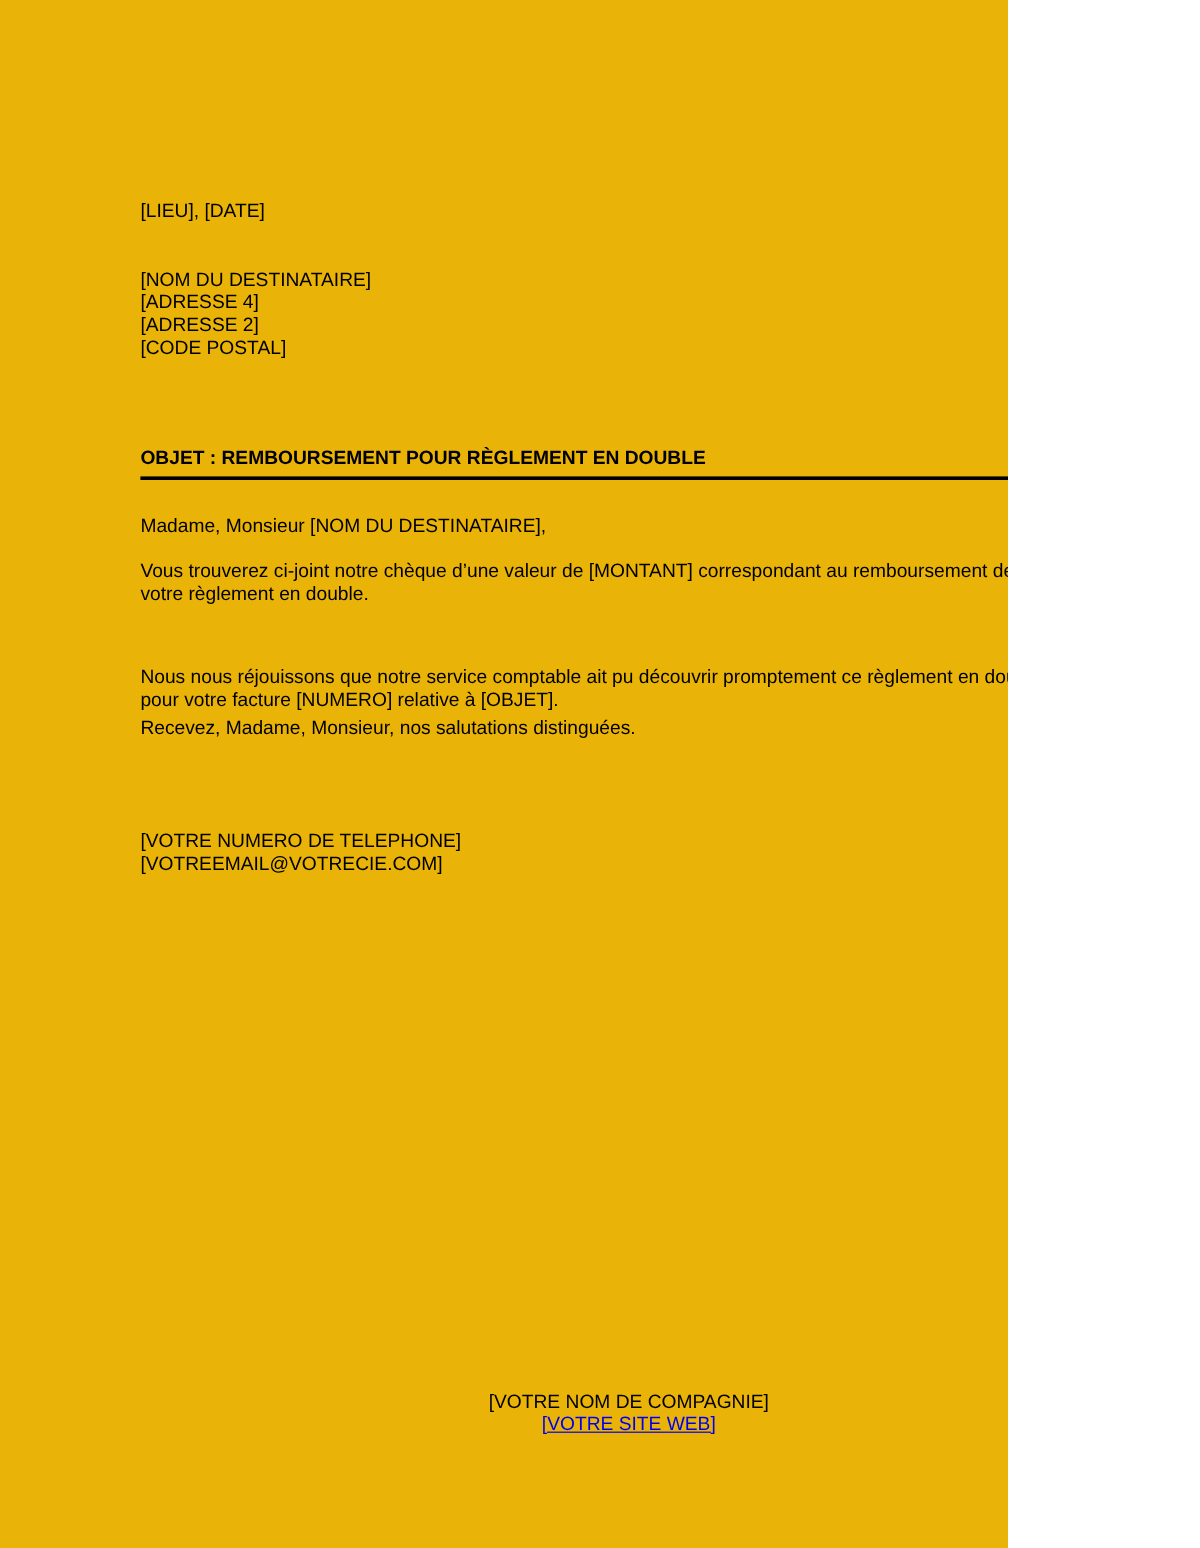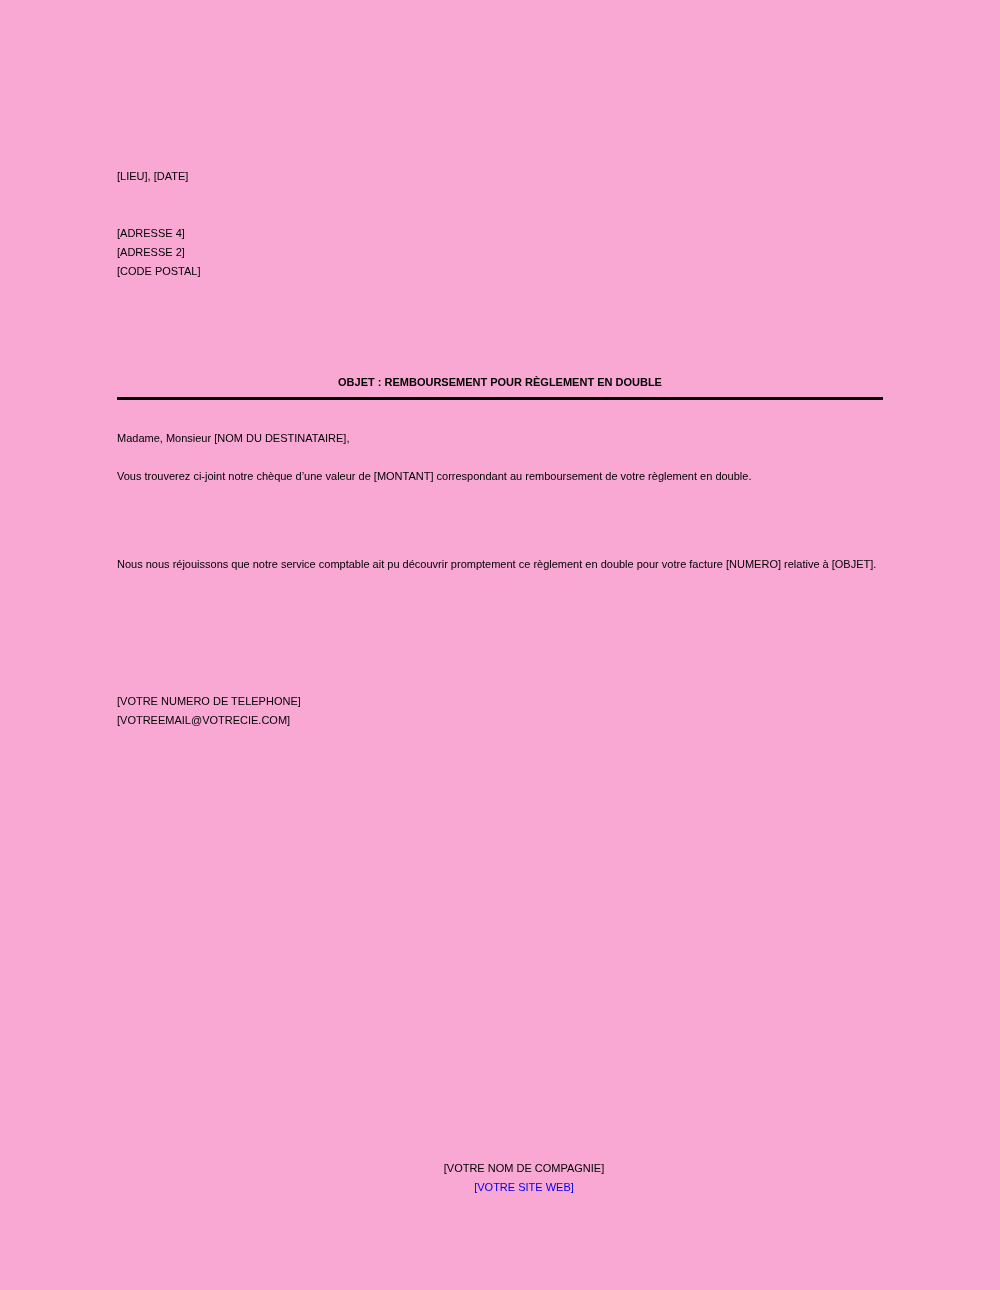--- a/index.html
+++ b/index.html
@@ -1,77 +1,79 @@
 <!DOCTYPE html>
 <html><head>
 <meta charset="utf-8">
 <style>
   * { margin: 0; padding: 0; box-sizing: border-box; }
   html, body { background: #ffffff; }
   .page {
     position: relative;
-    width: 1000px;
+    width: 840px;
     height: 1290px;
-    background: #f9a8d4;
+    background: #eab308;
     font-family: "Liberation Sans", "DejaVu Sans", sans-serif;
-    font-size: 11px;
+    font-size: 16px;
     line-height: 19px;
     color: #000000;
     overflow: hidden;
   }
   .block { position: absolute; left: 117px; width: 766px; }
   .date-line { top: 167px; }
   .recipient-block { top: 224px; }
   .subject-block {
     top: 373px;
     font-weight: bold;
     padding-bottom: 5px;
     border-bottom: 3px solid #000000;
-    text-align: center;
   }
   .salutation { top: 429px; }
   .paragraph-1 { top: 467px; }
   .paragraph-2 { top: 524px; margin-top: 31px; }
   .closing { top: 598px; }
   .signature-block { top: 692px; }
   .footer-block {
     position: absolute;
     left: 0;
     top: 1159px;
     width: 1000px;
     text-align: center;
     line-height: 19px;
     margin-left: 24px;
   }
   .footer-link {
     color: #0000EE;
+    text-decoration: underline;
     cursor: pointer;
   }
 </style>
 </head>
 <body>
 
 <div class="page">
 
   <div class="block date-line">[LIEU], [DATE]</div>
 
   <div class="block recipient-block">
+    <div>[NOM DU DESTINATAIRE]</div>
     <div>[ADRESSE 4]</div>
     <div>[ADRESSE 2]</div>
     <div>[CODE POSTAL]</div>
   </div>
 
   <div class="block subject-block">OBJET : REMBOURSEMENT POUR RÈGLEMENT EN DOUBLE</div>
 
   <div class="block salutation">Madame, Monsieur [NOM DU DESTINATAIRE],</div>
 
   <div class="block paragraph-1">Vous trouverez ci-joint notre chèque d’une valeur de [MONTANT] correspondant au remboursement de votre règlement en double.</div>
 
   <div class="block paragraph-2">Nous nous réjouissons que notre service comptable ait pu découvrir promptement ce règlement en double pour votre facture [NUMERO] relative à [OBJET].</div>
 
+  <div class="block closing">Recevez, Madame, Monsieur, nos salutations distinguées.</div>
 
   <div class="block signature-block">
     <div>[VOTRE NUMERO DE TELEPHONE]</div>
     <div>[VOTREEMAIL@VOTRECIE.COM]</div>
   </div>
 
   <div class="footer-block">
     <div>[VOTRE NOM DE COMPAGNIE]</div>
     <div>
       <a class="footer-link">[VOTRE SITE WEB]</a>

